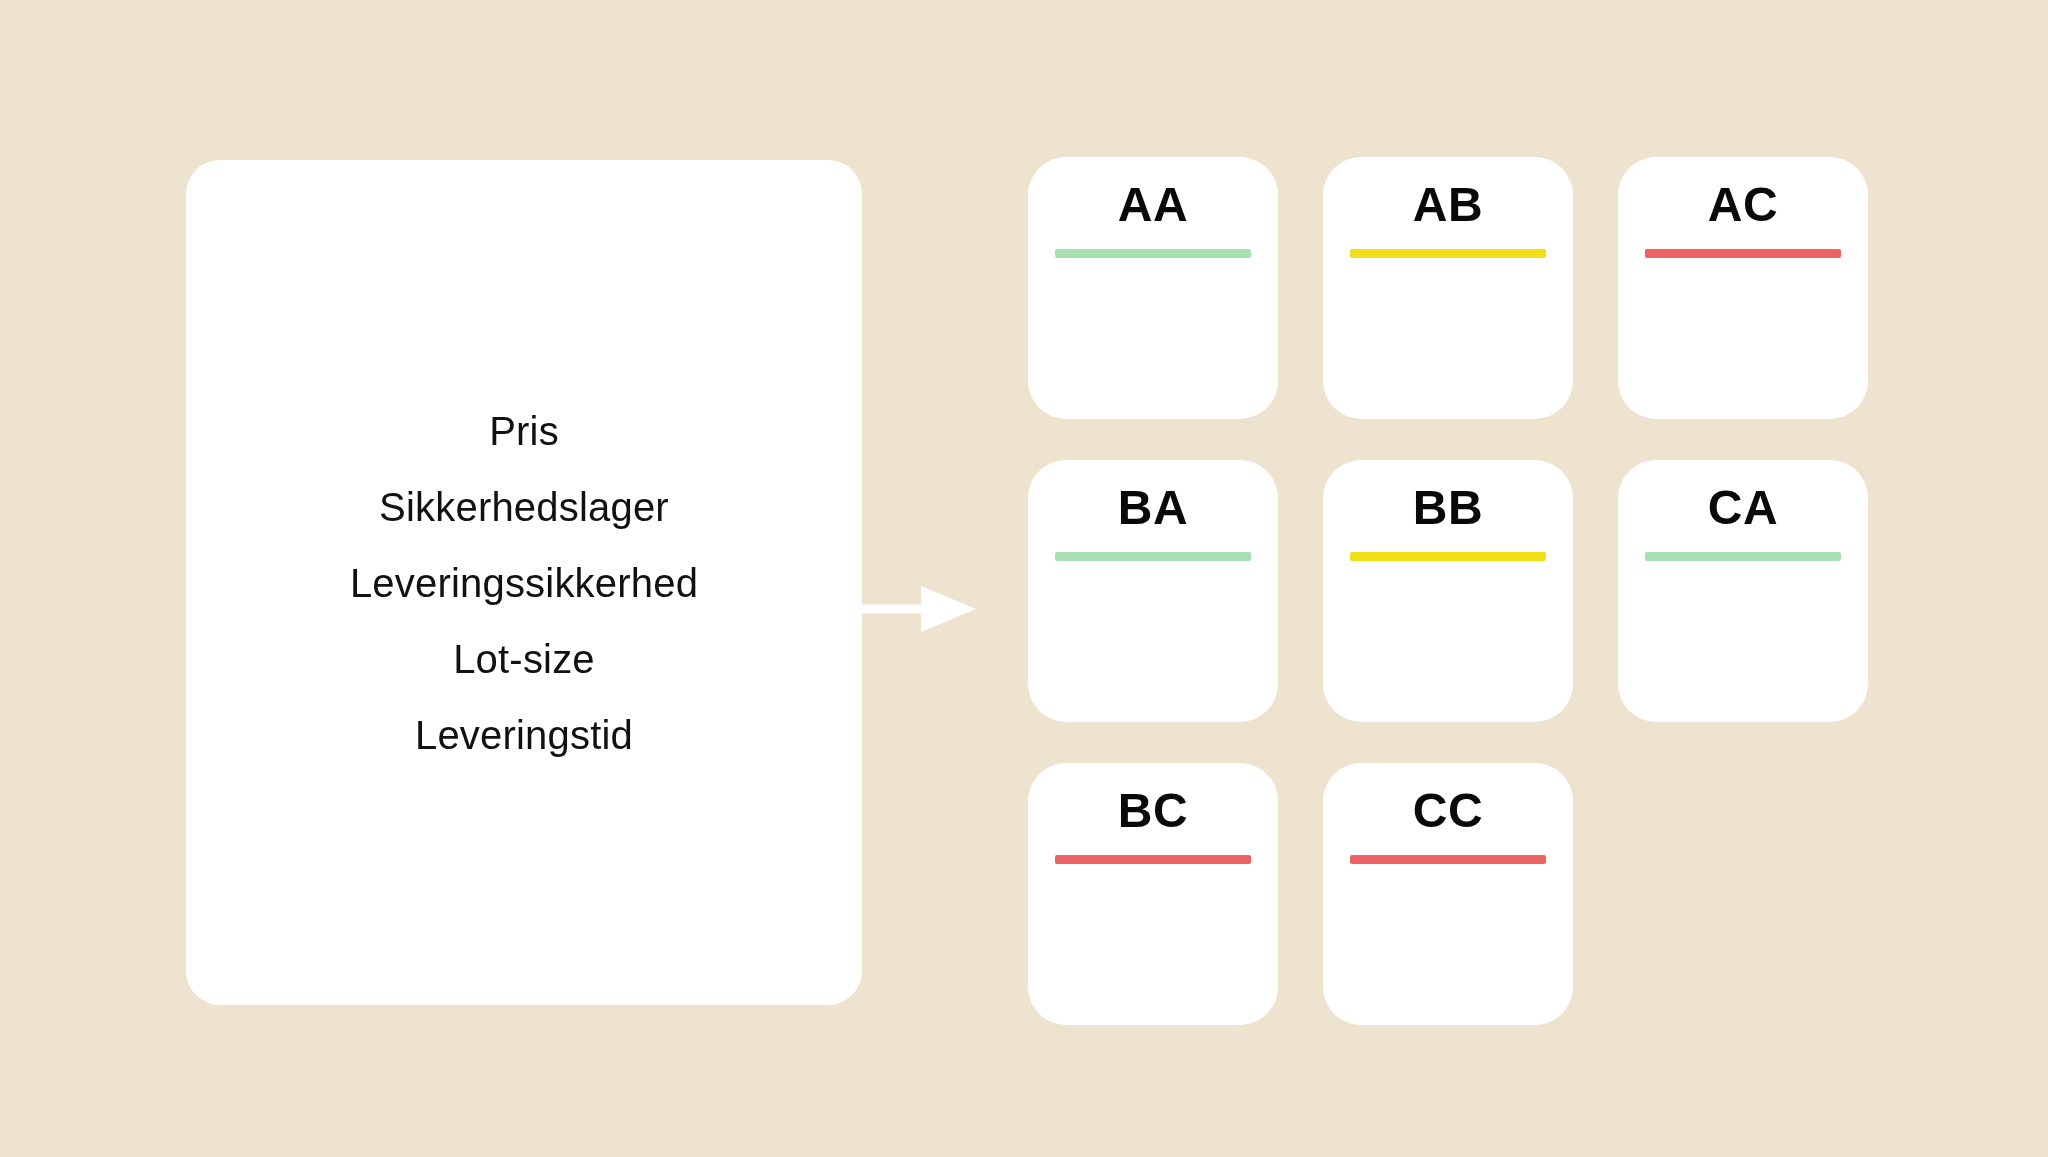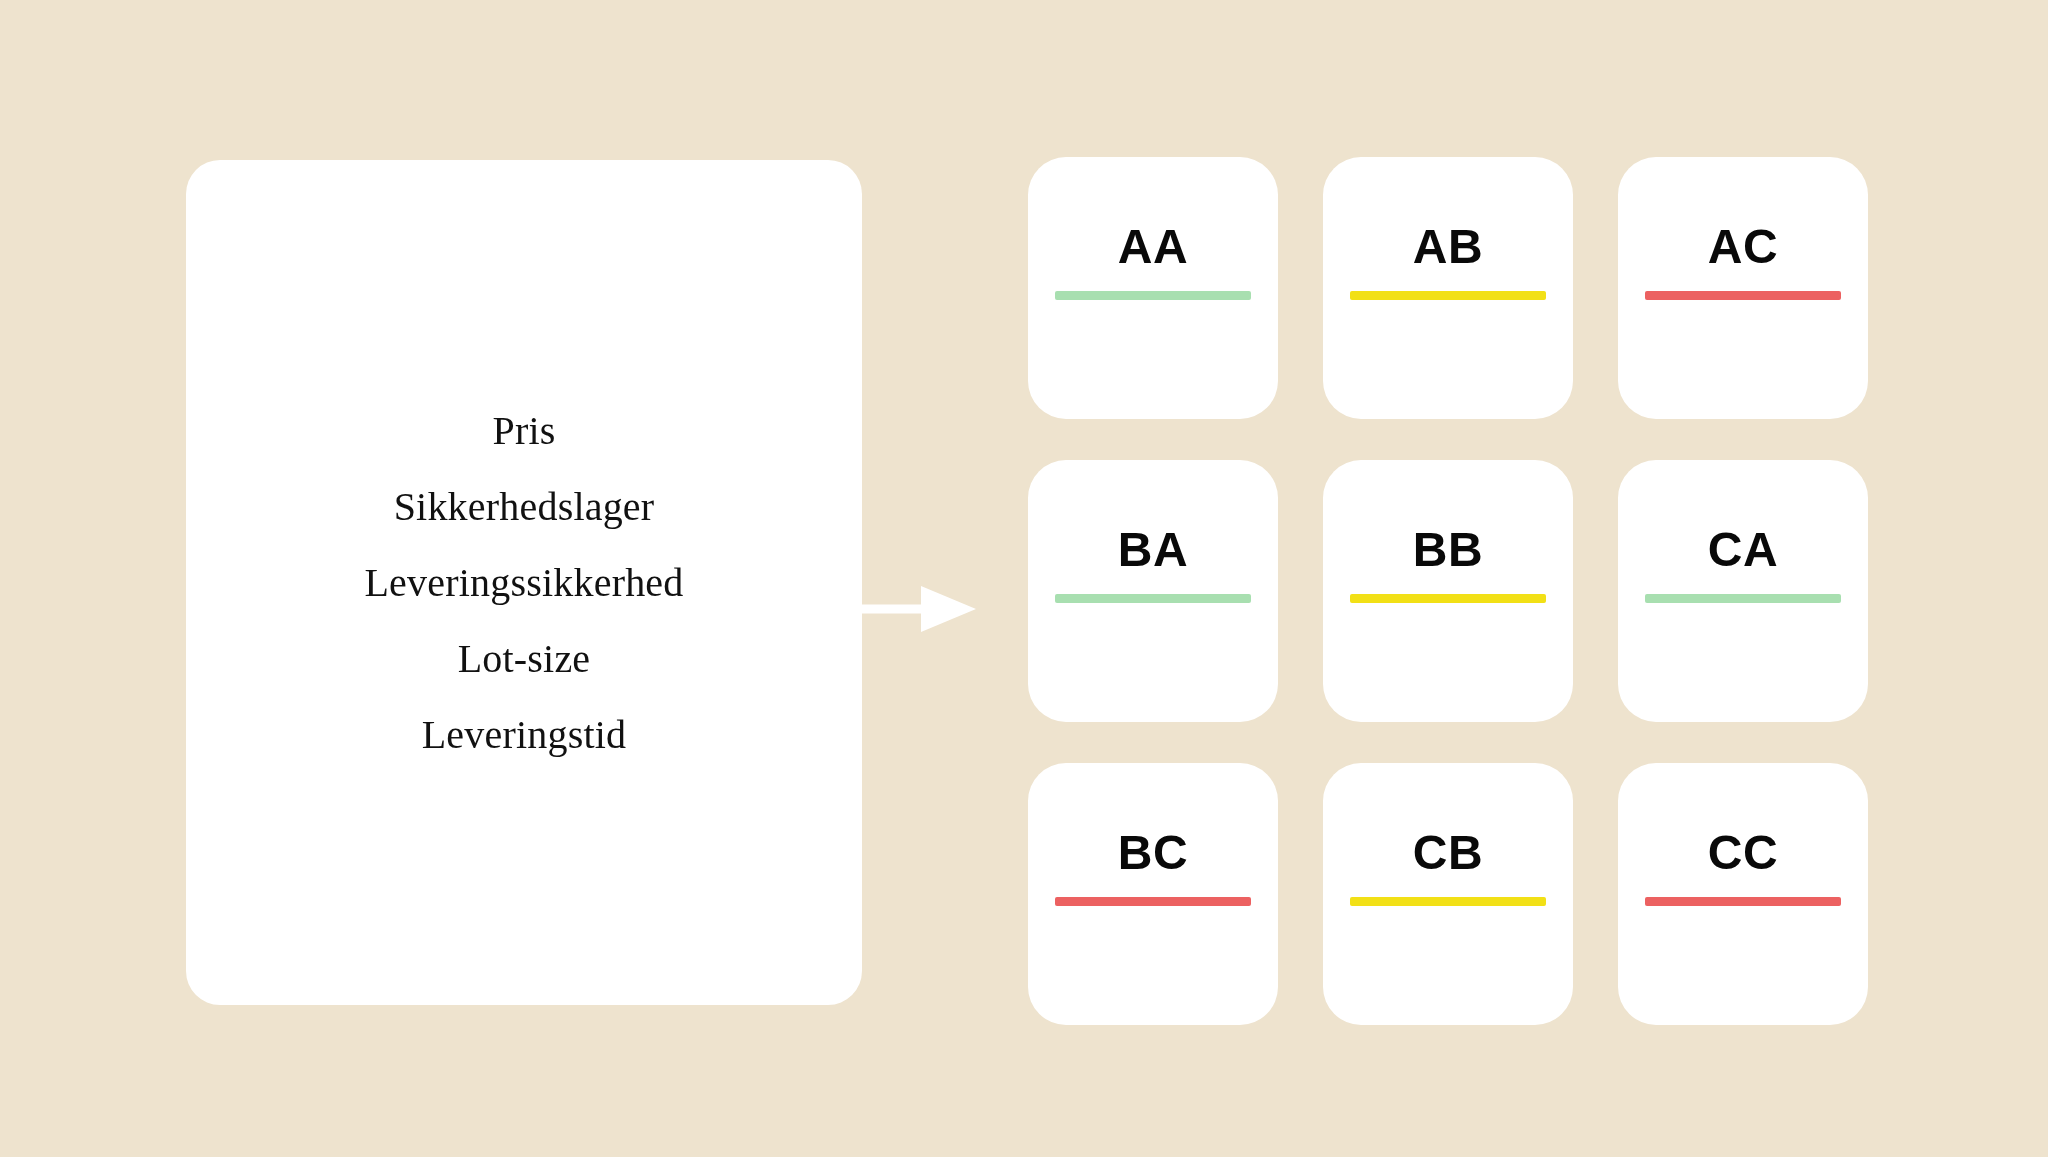--- a/index.html
+++ b/index.html
@@ -46,21 +46,20 @@
     gap: 0;
   }
   .criteria-item {
     font-size: 40px;
     line-height: 76px;
     color: #111111;
     font-weight: 400;
     text-align: right;
     letter-spacing: 0.2px;
     white-space: nowrap;
-    font-family: Liberation Serif, serif;
   }
 
   
   .flow-arrow {
     position: absolute;
     left: 858px;
     top: 583px;
     width: 118px;
     height: 52px;
   }
@@ -84,21 +83,21 @@
   .segment-card {
     background: #FFFFFF;
     border-radius: 38px;
     position: relative;
     box-sizing: border-box;
     display: flex;
     flex-direction: column;
     align-items: center;
   }
   .segment-code {
-    margin-top: 66px;
+    margin-top: 24px;
     font-size: 48px;
     font-weight: 700;
     color: #090909;
     letter-spacing: 0.5px;
     line-height: 1;
   }
   .segment-bar {
     margin-top: 20px;
     width: 196px;
     height: 9px;
@@ -158,24 +157,20 @@
     <div class="segment-card">
       <div class="segment-code">CA</div>
       <div class="segment-bar" style="background: rgb(168, 223, 176);"></div>
     </div>
 
     <div class="segment-card">
       <div class="segment-code">BC</div>
       <div class="segment-bar" style="background: rgb(236, 97, 97);"></div>
     </div>
 
-    <div class="segment-card">
-      <div class="segment-code">CB</div>
-      <div class="segment-bar" style="background: rgb(242, 224, 22);"></div>
-    </div>
 
     <div class="segment-card">
       <div class="segment-code">CC</div>
       <div class="segment-bar" style="background: rgb(236, 97, 97);"></div>
     </div>
 
   </div>
 </div>
 
 </body></html>

